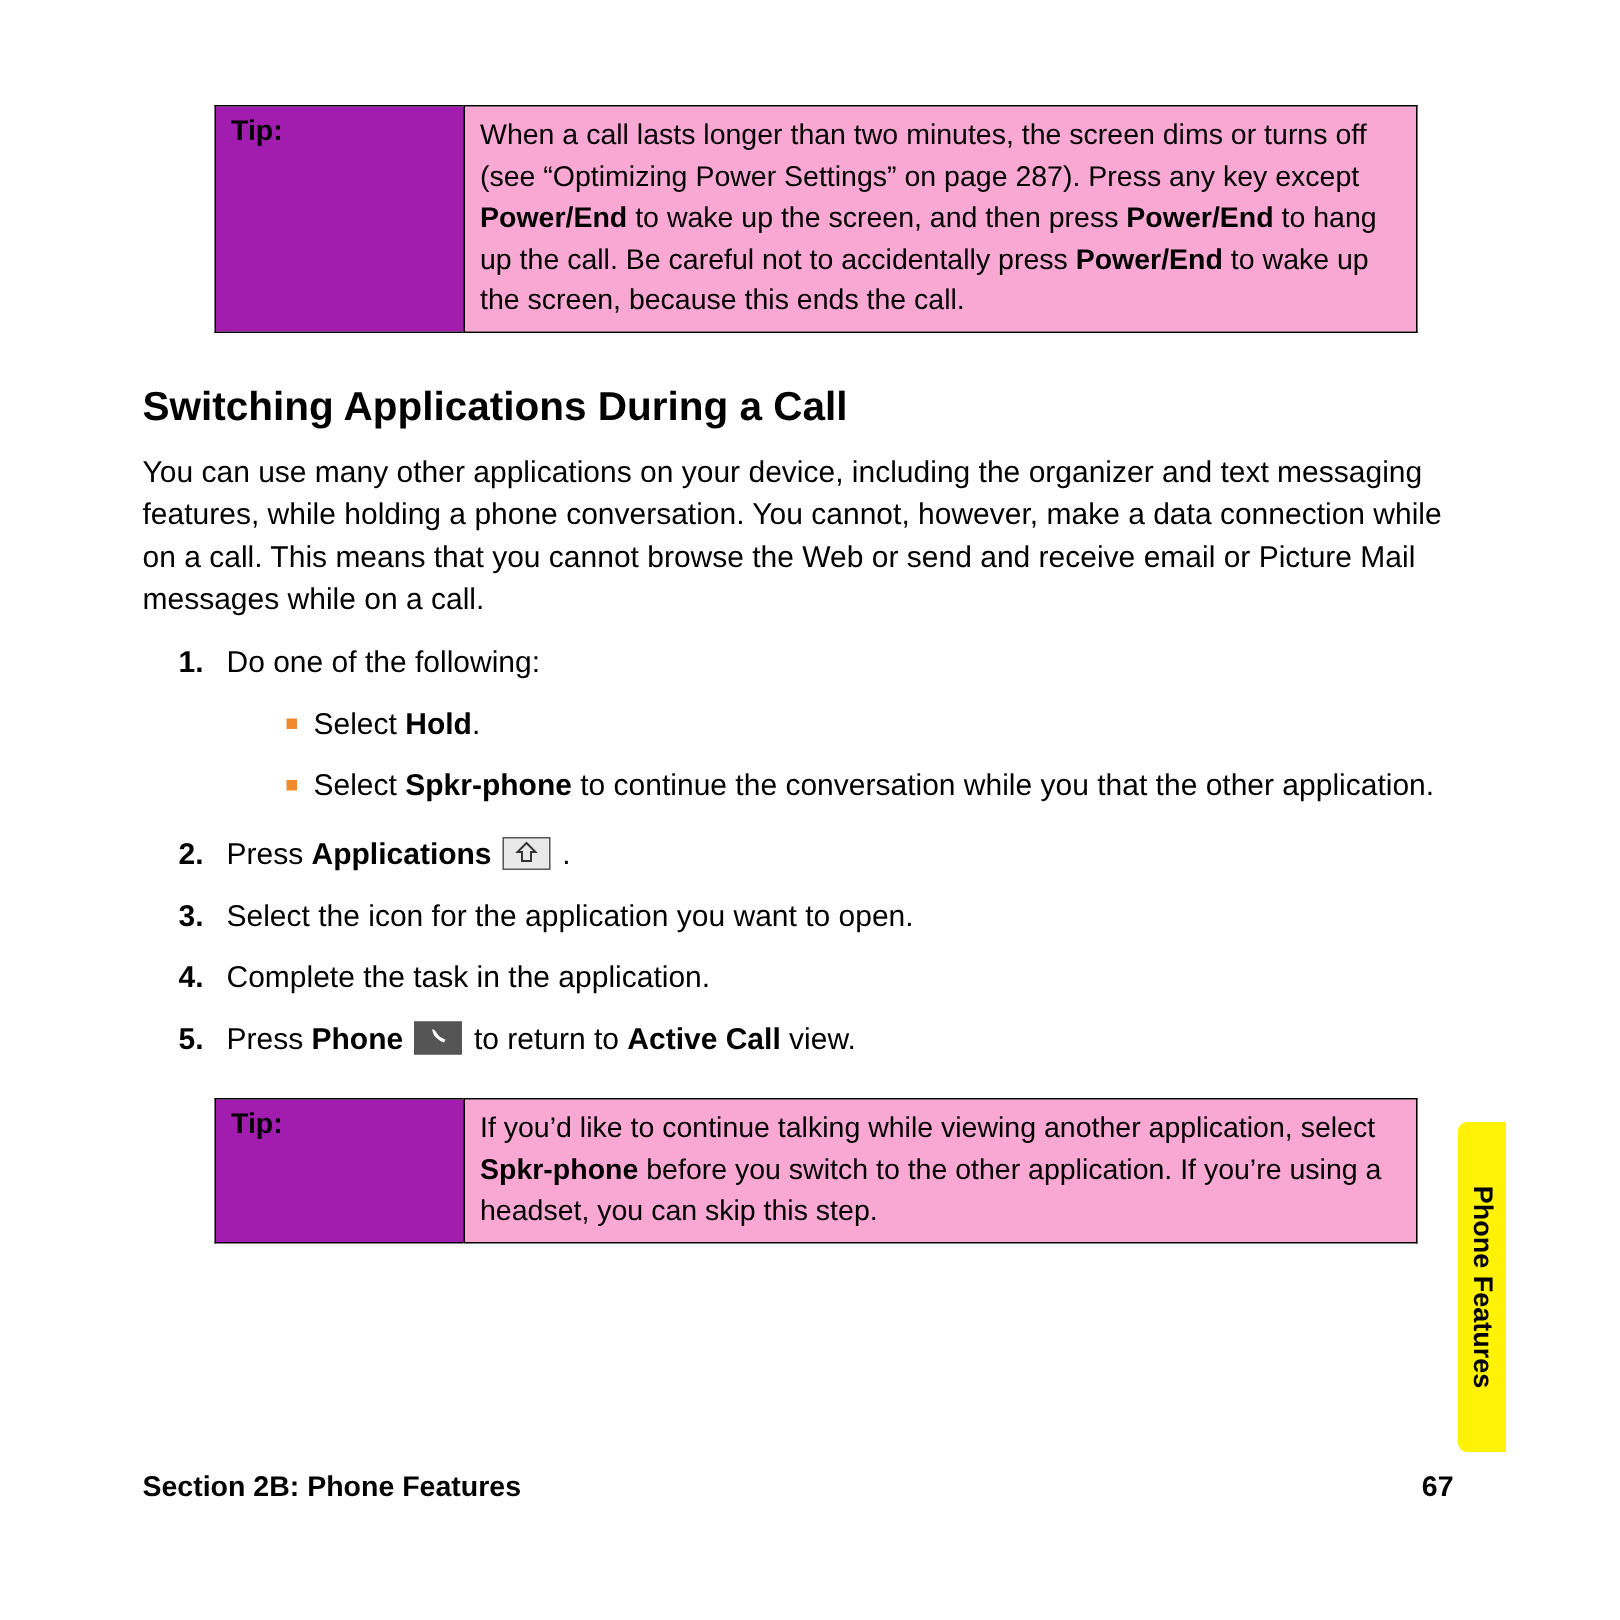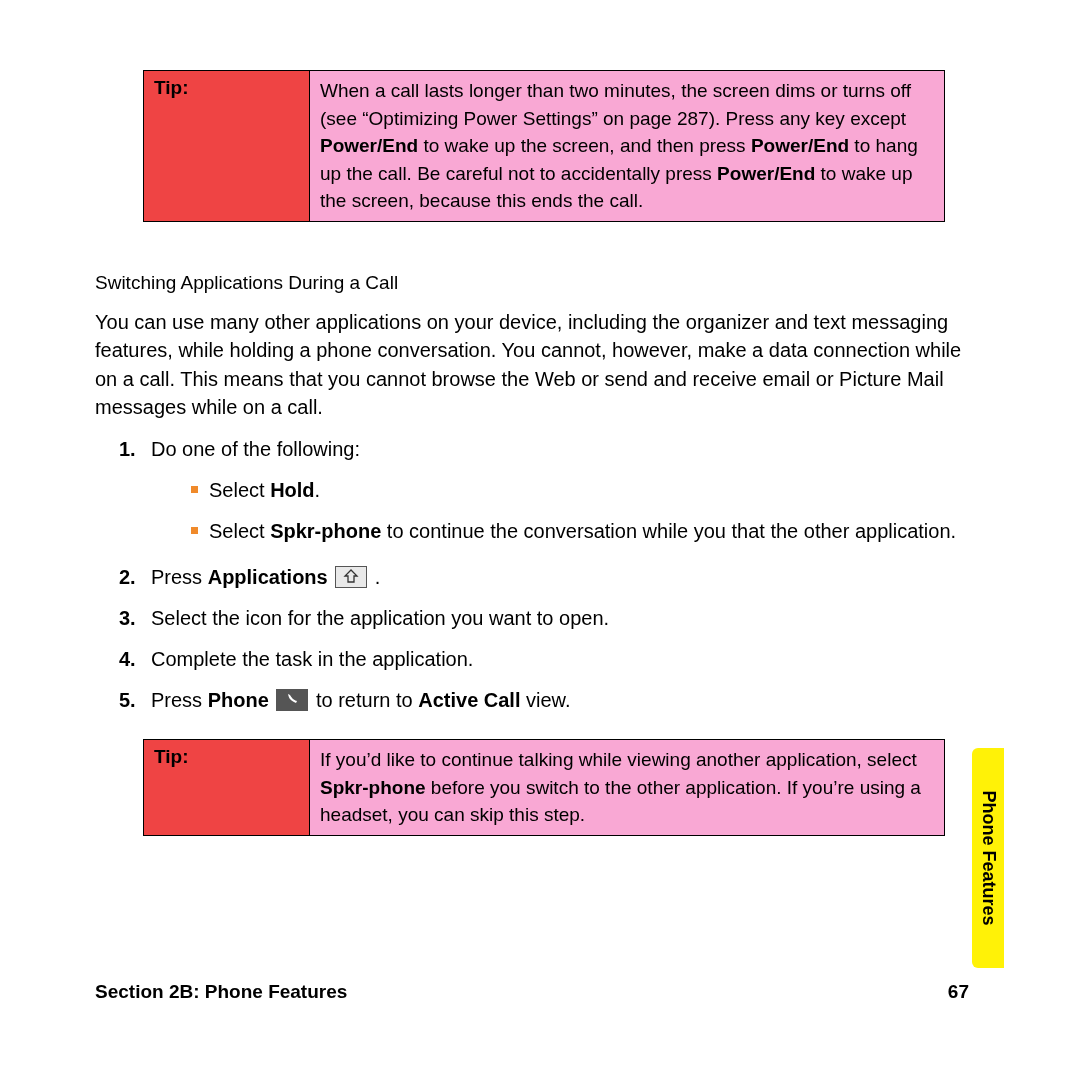--- a/index.html
+++ b/index.html
@@ -25,40 +25,40 @@
 
   
   .tip-table {
     border: 1px solid #000;
     border-collapse: collapse;
     width: 802px;
     margin-left: 48px;
   }
   .tip-table td { vertical-align: top; }
   .tip-label-cell {
-    background: #ef4444;
+    background: #a21caf;
     width: 145px;
     border-right: 1px solid #000;
     padding: 6px 10px 6px 10px;
     font-weight: 700;
     font-size: 19px;
   }
   .tip-body-cell {
     background: #f9a8d4;
     padding: 6px 10px 6px 10px;
     font-size: 19px;
     line-height: 1.45;
   }
   .tip-body-cell b { font-weight: 700; }
 
   
   h2.section-heading {
-    font-weight: 400;
-    font-size: 19px;
-    margin: 50px 0 14px 0;
+    font-weight: 700;
+    font-size: 27px;
+    margin: 34px 0 14px 0;
   }
 
   
   p.body {
     font-size: 20px;
     line-height: 1.42;
     margin: 0 0 14px 0;
   }
 
   

